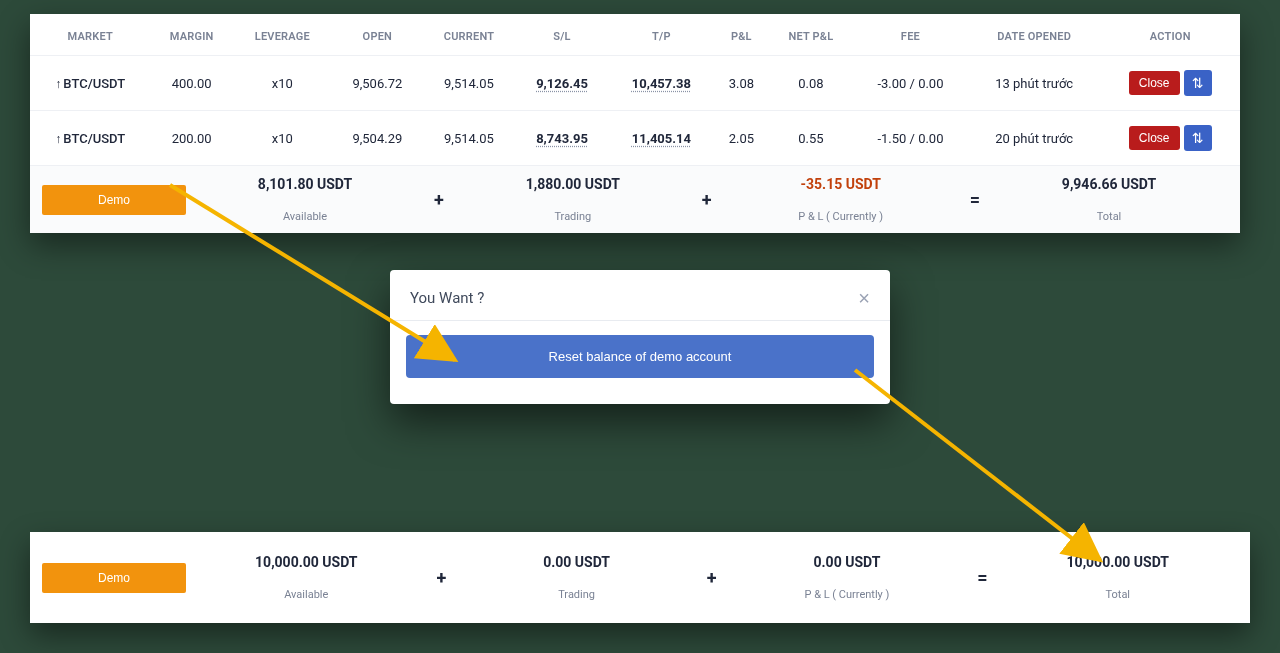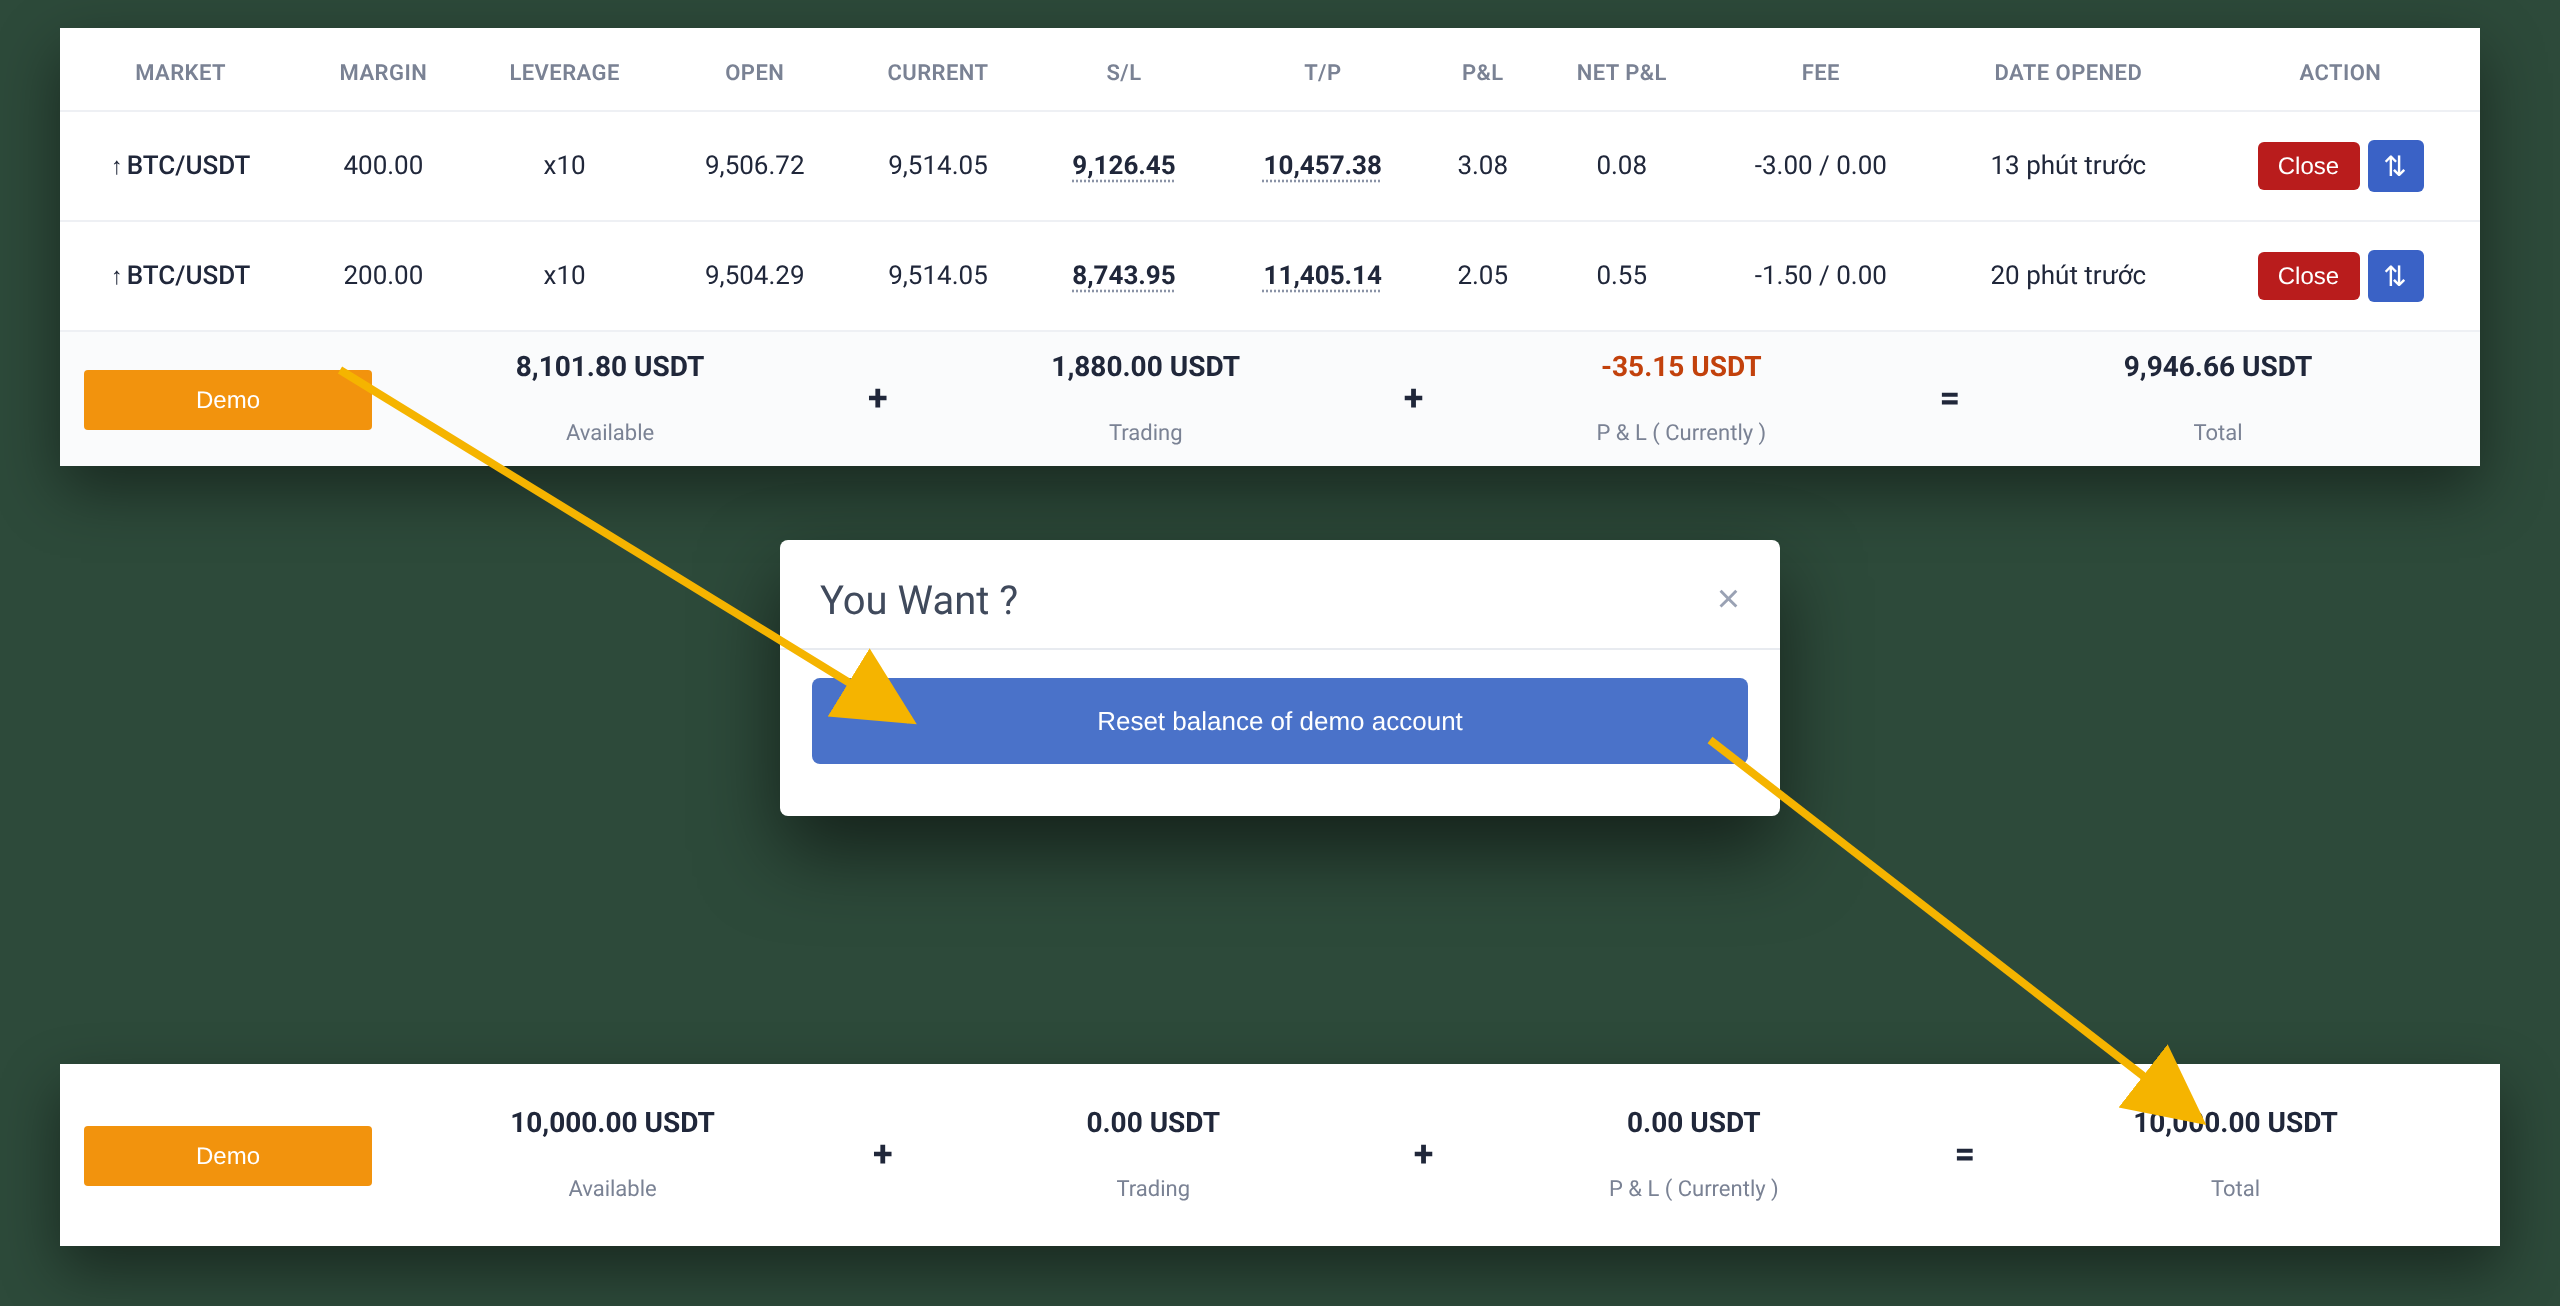--- a/index.html
+++ b/index.html
@@ -91,21 +91,21 @@
   .modal {
     position:absolute;
     left:50%; top:270px; transform:translateX(-50%);
     width:500px;
     background:#fff;
     border-radius:4px;
     box-shadow:0 18px 40px rgba(0,0,0,.55);
     padding:16px;
   }
   .modal-head { display:flex; align-items:center; justify-content:space-between; padding:2px 4px 12px; }
-  .modal-title { font-size:20px; color:#404a5c; }
+  .modal-title { font-size:15px; color:#404a5c; }
   .modal-close { background:none;border:none;color:#9aa2b4;font-size:20px;cursor:pointer;line-height:1; }
   .modal-hr { border:none; border-top:1px solid #e8ebf0; margin:0 -16px 14px; }
   .modal-btn {
     display:block; width:100%;
     color:#fff; border:none; border-radius:4px;
     padding:14px 4px; font-size:13px; cursor:pointer; margin-bottom:10px;
   }
   .modal-btn.blue { background:#4a72c9; }
   .modal-btn.green { background:#3b9d5a; }
 

